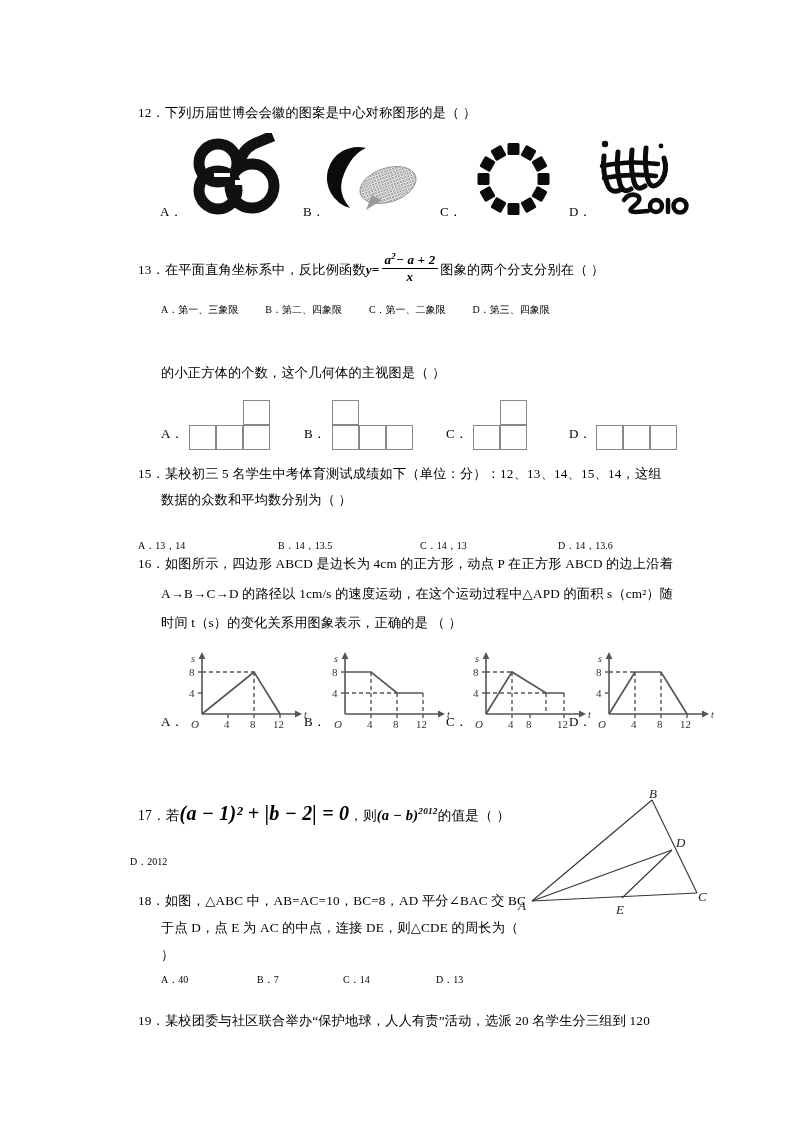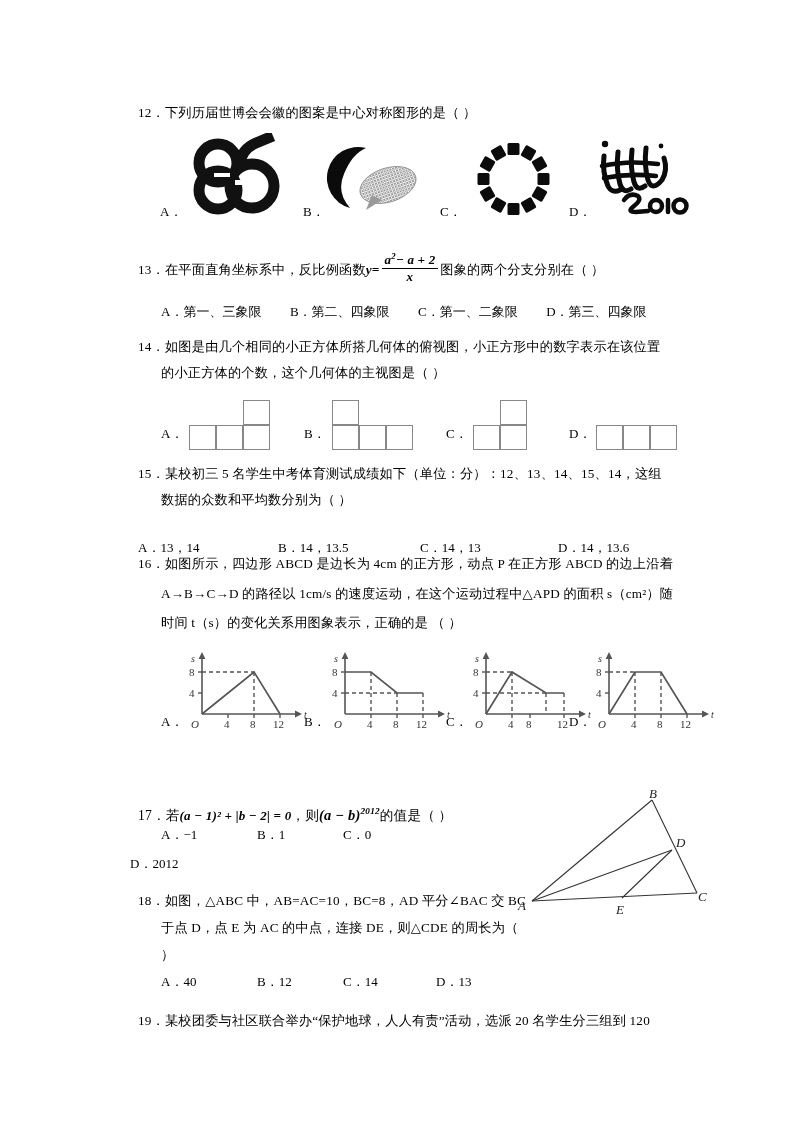--- a/index.html
+++ b/index.html
@@ -24,21 +24,21 @@
   }
   .q {
     position: absolute;
     font-size: 13.2px;
     line-height: 26px;
     letter-spacing: 0.2px;
     white-space: nowrap;
   }
   .opts {
     position: absolute;
-    font-size: 13px;
+    font-size: 10px;
     white-space: nowrap;
   }
   .opt {
     display: inline-block;
   }
   
   .frac {
     display: inline-block;
     vertical-align: -0.55em;
     text-align: center;
@@ -204,23 +204,20 @@
   <div class="opts" style="left:141px; top:303px;">
     <span class="opt">A．第一、三象限</span>
     <span style="display:inline-block;width:22px"></span>
     <span class="opt">B．第二、四象限</span>
     <span style="display:inline-block;width:22px"></span>
     <span class="opt">C．第一、二象限</span>
     <span style="display:inline-block;width:22px"></span>
     <span class="opt">D．第三、四象限</span>
   </div>
 
-  <div class="q" style="left:118px; top:334px;">
-    <span>14．</span><span>如图是由几个相同的小正方体所搭几何体的俯视图，小正方形中的数字表示在该位置</span>
-  </div>
   <div class="q" style="left:141px; top:360px;">
     <span>的小正方体的个数，这个几何体的主视图是（      ）</span>
   </div>
 
   <div class="optlabel" style="left:141px; top:425px;">A．</div>
   <div class="cubefig" style="left:169px; top:400px; width:84px; height:50px;">
     <div class="cell" style="left:0px; top:25px; width:27px; height:25px;"></div>
     <div class="cell" style="left:27px; top:25px; width:27px; height:25px;"></div>
     <div class="cell" style="left:54px; top:25px; width:27px; height:25px;"></div>
     <div class="cell" style="left:54px; top:0px; width:27px; height:25px;"></div>
@@ -396,40 +393,37 @@
       <text x="11" y="80" font-family="Liberation Serif, serif" font-size="11" font-style="italic" fill="#333">O</text>
       <text x="9" y="49" font-family="Liberation Serif, serif" font-size="11" fill="#333">4</text>
       <text x="9" y="28" font-family="Liberation Serif, serif" font-size="11" fill="#333">8</text>
       <text x="44" y="80" font-family="Liberation Serif, serif" font-size="11" fill="#333">4</text>
       <text x="70" y="80" font-family="Liberation Serif, serif" font-size="11" fill="#333">8</text>
       <text x="93" y="80" font-family="Liberation Serif, serif" font-size="11" fill="#333">12</text>
     </svg>
   </div>
 
   <div class="q" style="left:118px; top:798px; font-size:13.6px;">
-    <span>17．</span><span>若</span><span class="mi" style="font-size:13px">(a − 1)² + |b − 2| = 0</span><span>，则</span><span class="mi" style="font-size:14.5px">(a − b)</span><sup class="exp">2012</sup><span>的值是（      ）</span>
-  </div>
-  <div class="opts" style="left:141px; top:826px;">
-    <span class="opt" style="width:96px">A．−1</span><span class="opt" style="width:86px">B．1</span><span class="opt">C．0</span>
+    <span>17．</span><span>若</span><span class="mi" style="font-size:20px">(a − 1)² + |b − 2| = 0</span><span>，则</span><span class="mi" style="font-size:14.5px">(a − b)</span><sup class="exp">2012</sup><span>的值是（      ）</span>
   </div>
   <div class="opts" style="left:110px; top:855px;text-align:right;">
     <span class="opt">D．2012</span>
   </div>
 
   <div class="q" style="left:118px; top:888px;">
     <span>18．</span><span>如图，△ABC 中，AB=AC=10，BC=8，AD 平分∠BAC 交 BC</span>
   </div>
   <div class="q" style="left:141px; top:915px;">
     <span>于点 D，点 E 为 AC 的中点，连接 DE，则△CDE 的周长为（</span>
   </div>
   <div class="q" style="left:141px; top:942px;">
     <span>）</span>
   </div>
   <div class="opts" style="left:141px; top:973px;">
-    <span class="opt" style="width:96px">A．40</span><span class="opt" style="width:86px">B．12</span><span class="opt" style="width:93px">C．14</span><span class="opt">D．13</span>
+    <span class="opt" style="width:96px">A．40</span><span class="opt" style="width:86px">B．7</span><span class="opt" style="width:93px">C．14</span><span class="opt">D．13</span>
   </div>
 
   <div class="tri" style="left:492px; top:788px; width:200px; height:132px;">
     <svg viewBox="0 0 200 132" width="200" height="132">
       <g stroke="#333333" fill="none" stroke-width="1.1">
         <line x1="20" y1="113" x2="140" y2="12"></line>
         <line x1="140" y1="12" x2="185" y2="105"></line>
         <line x1="20" y1="113" x2="185" y2="105"></line>
         <line x1="20" y1="113" x2="160" y2="62"></line>
         <line x1="160" y1="62" x2="110" y2="110"></line>

